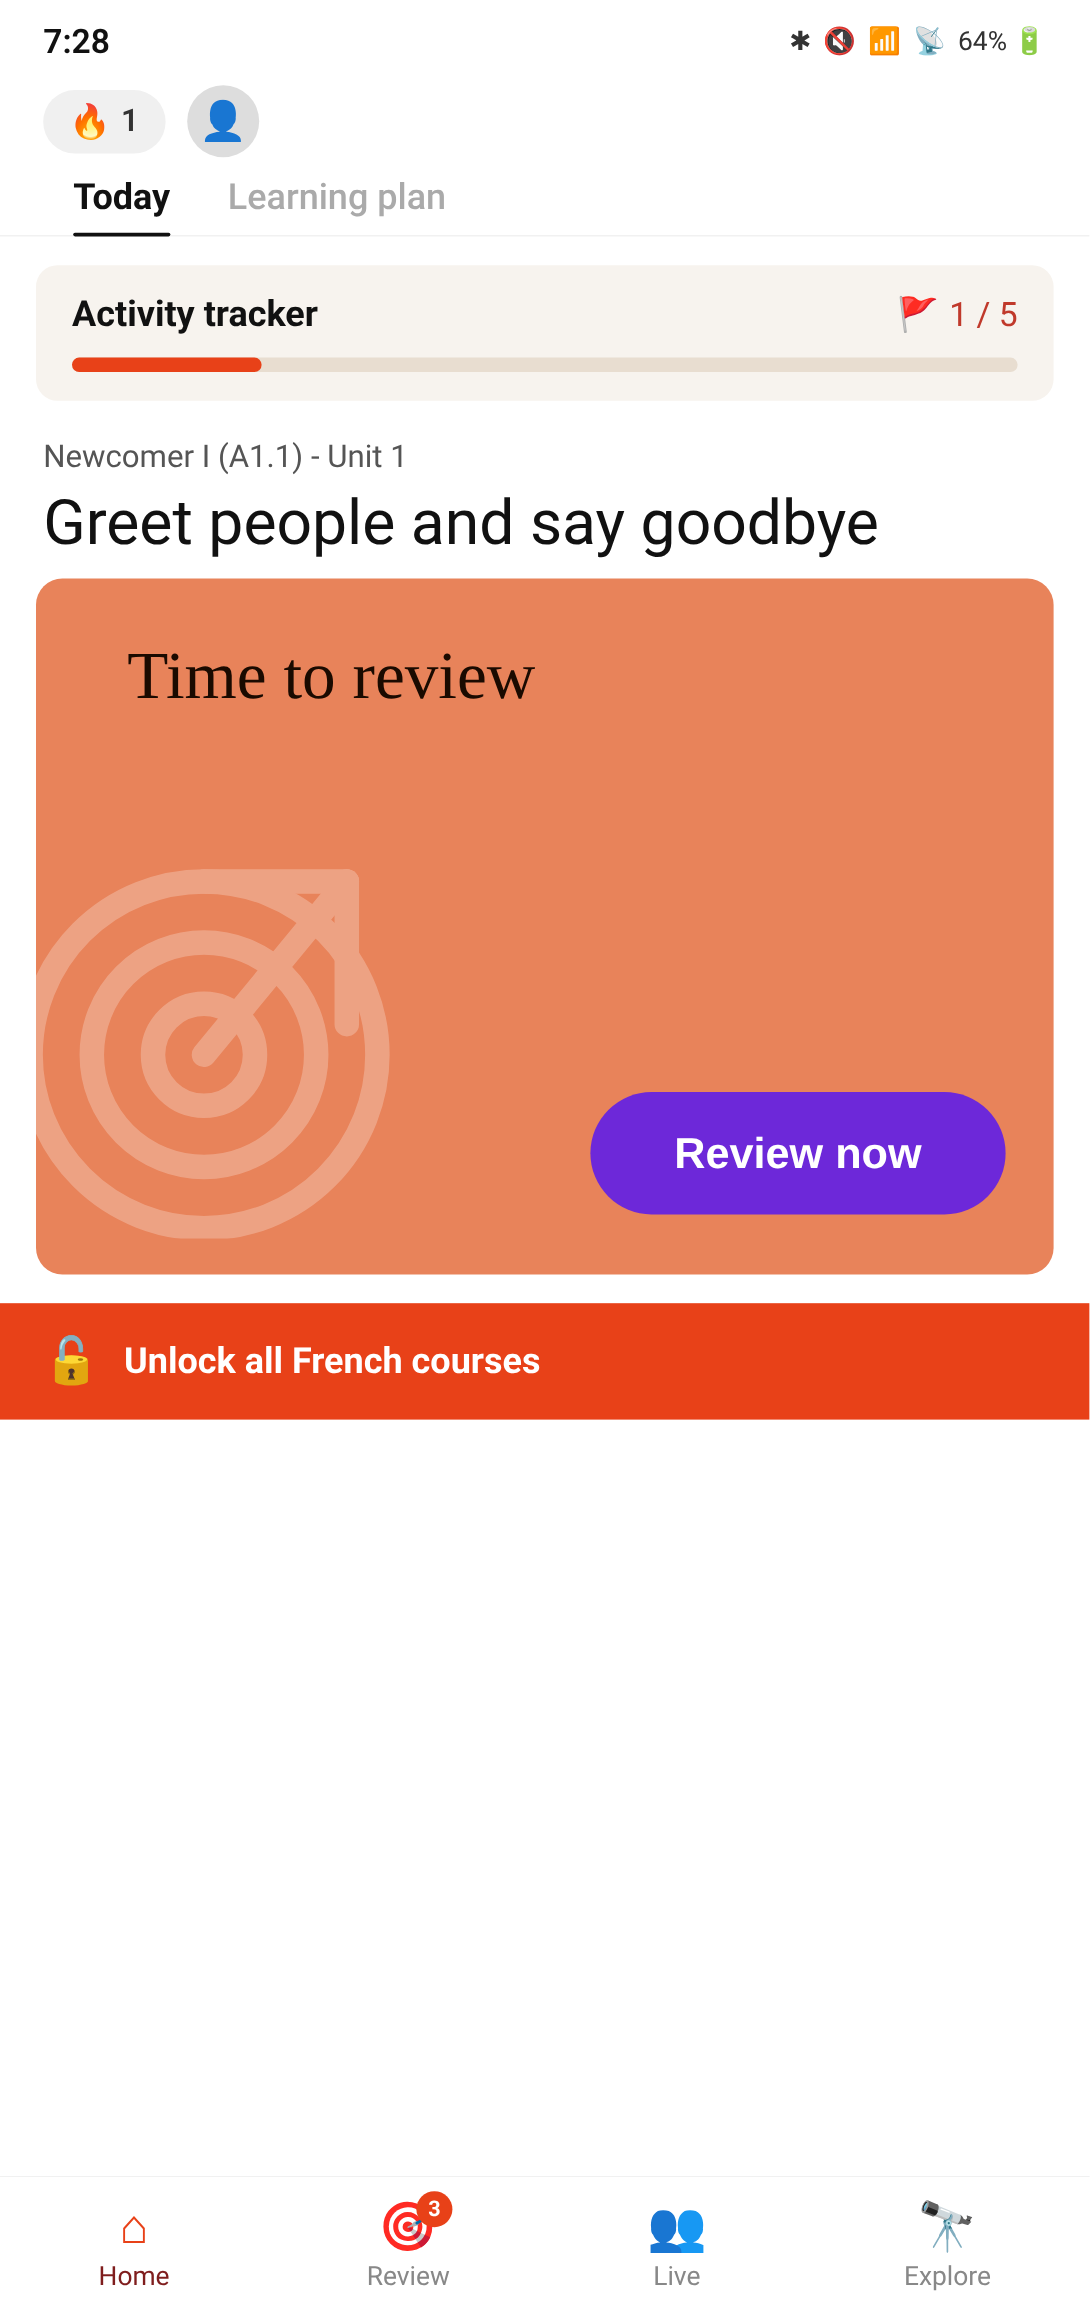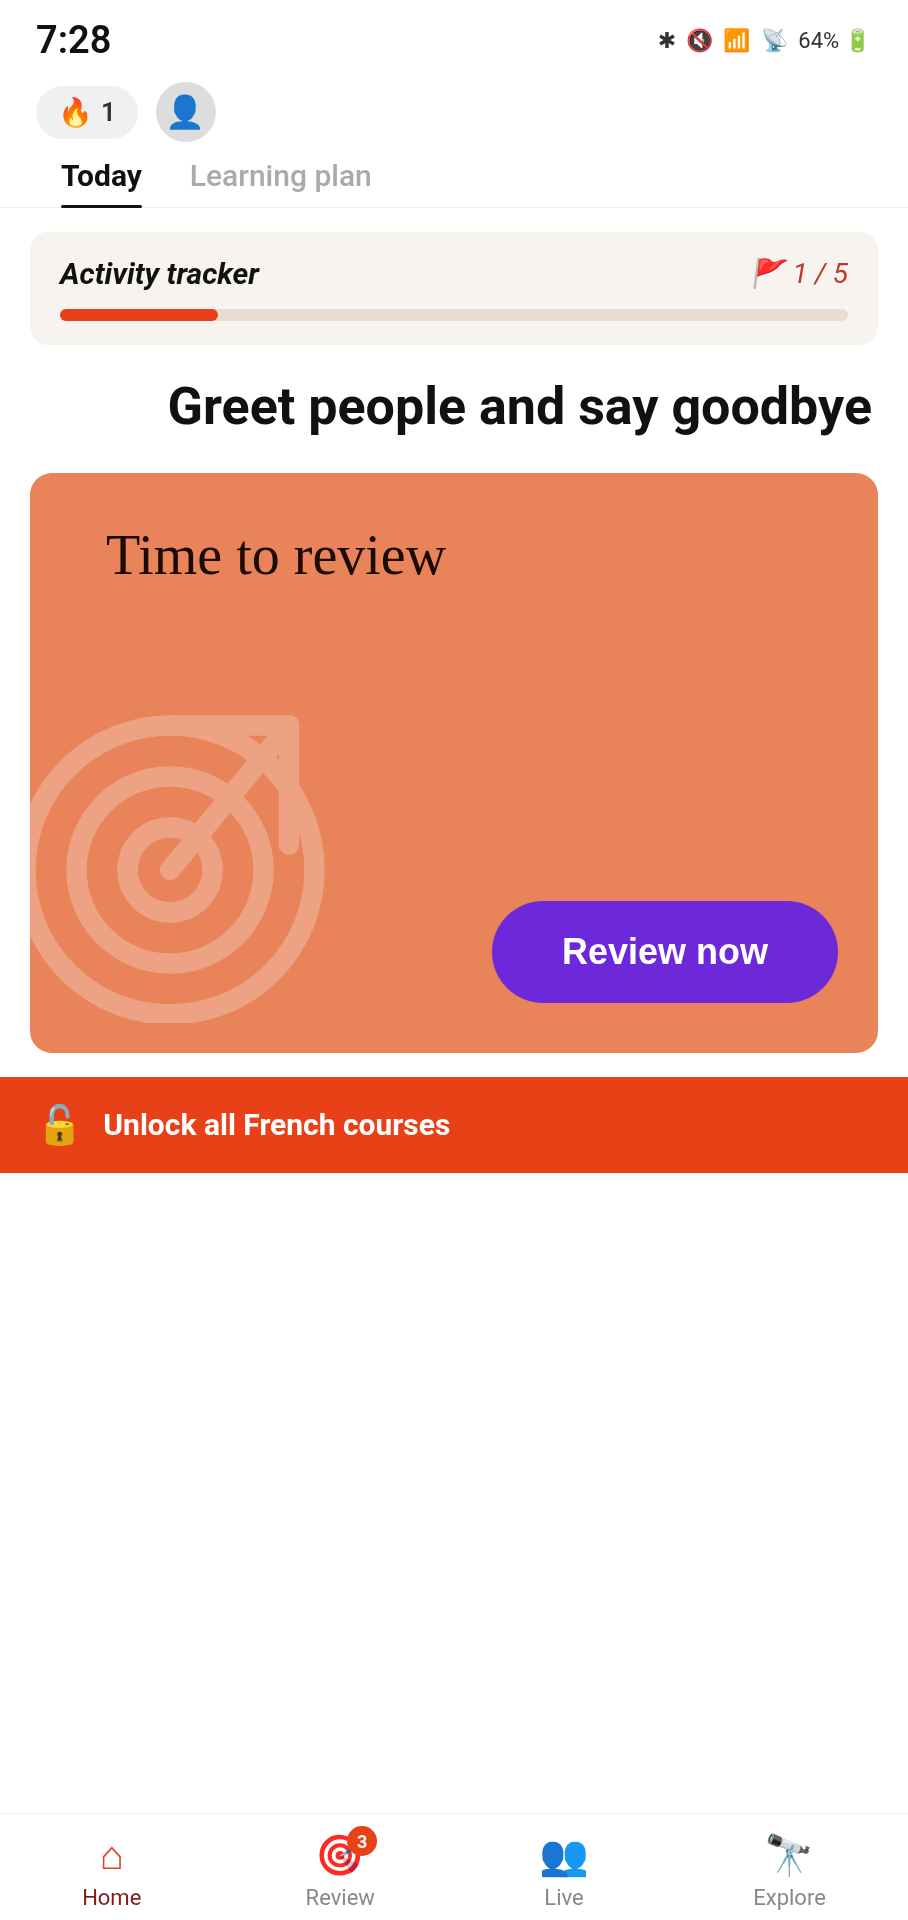--- a/index.html
+++ b/index.html
@@ -15,21 +15,21 @@
 
     
     .status-bar {
       display: flex;
       justify-content: space-between;
       align-items: center;
       padding: 18px 36px 10px 36px;
       background: #fff;
     }
     .status-time {
-      font-size: 38px;
+      font-size: 28px;
       font-weight: 600;
       color: #111;
     }
     .status-icons {
       display: flex;
       align-items: center;
       gap: 10px;
       font-size: 22px;
       color: #333;
     }
@@ -108,21 +108,20 @@
       background: #111;
       border-radius: 2px;
     }
 
     
     .activity-tracker {
       margin: 0 30px 32px 30px;
       background: #f7f3ee;
       border-radius: 18px;
       padding: 24px 30px;
-      font-style: italic;
     }
     .tracker-header {
       display: flex;
       justify-content: space-between;
       align-items: center;
       margin-bottom: 18px;
     }
     .tracker-title {
       font-size: 30px;
       font-weight: 700;
@@ -153,25 +152,24 @@
       padding: 0 36px;
       margin-bottom: 8px;
     }
     .unit-label {
       font-size: 26px;
       color: #555;
       margin-bottom: 10px;
     }
     .unit-title {
       font-size: 52px;
-      font-weight: 700;
+      font-weight: 400;
       color: #111;
       line-height: 1.15;
-      margin-bottom: 36px;
-      text-align: right;
+      margin-bottom: 16px;
     }
 
     
     .review-card {
       margin: 0 30px 0 30px;
       background: #e8835a;
       border-radius: 22px;
       padding: 50px 40px 50px 76px;
       position: relative;
       overflow: hidden;
@@ -327,20 +325,21 @@
       <span>🚩</span>
       <span>1 / 5</span>
     </div>
   </div>
   <div class="progress-bar-bg">
     <div class="progress-bar-fill"></div>
   </div>
 </div>
 
 <div class="unit-info">
+  <div class="unit-label">Newcomer I (A1.1) - Unit 1</div>
   <div class="unit-title">Greet people and say goodbye</div>
 </div>
 
 <div class="review-card">
   <div class="review-card-title">Time to review</div>
 
   <svg class="review-card-bg-icon" viewBox="0 0 200 200" fill="none" xmlns="http://www.w3.org/2000/svg">
     <circle cx="100" cy="110" r="85" stroke="#fff" stroke-width="12" fill="none"></circle>
     <circle cx="100" cy="110" r="55" stroke="#fff" stroke-width="12" fill="none"></circle>
     <circle cx="100" cy="110" r="25" stroke="#fff" stroke-width="12" fill="none"></circle>

